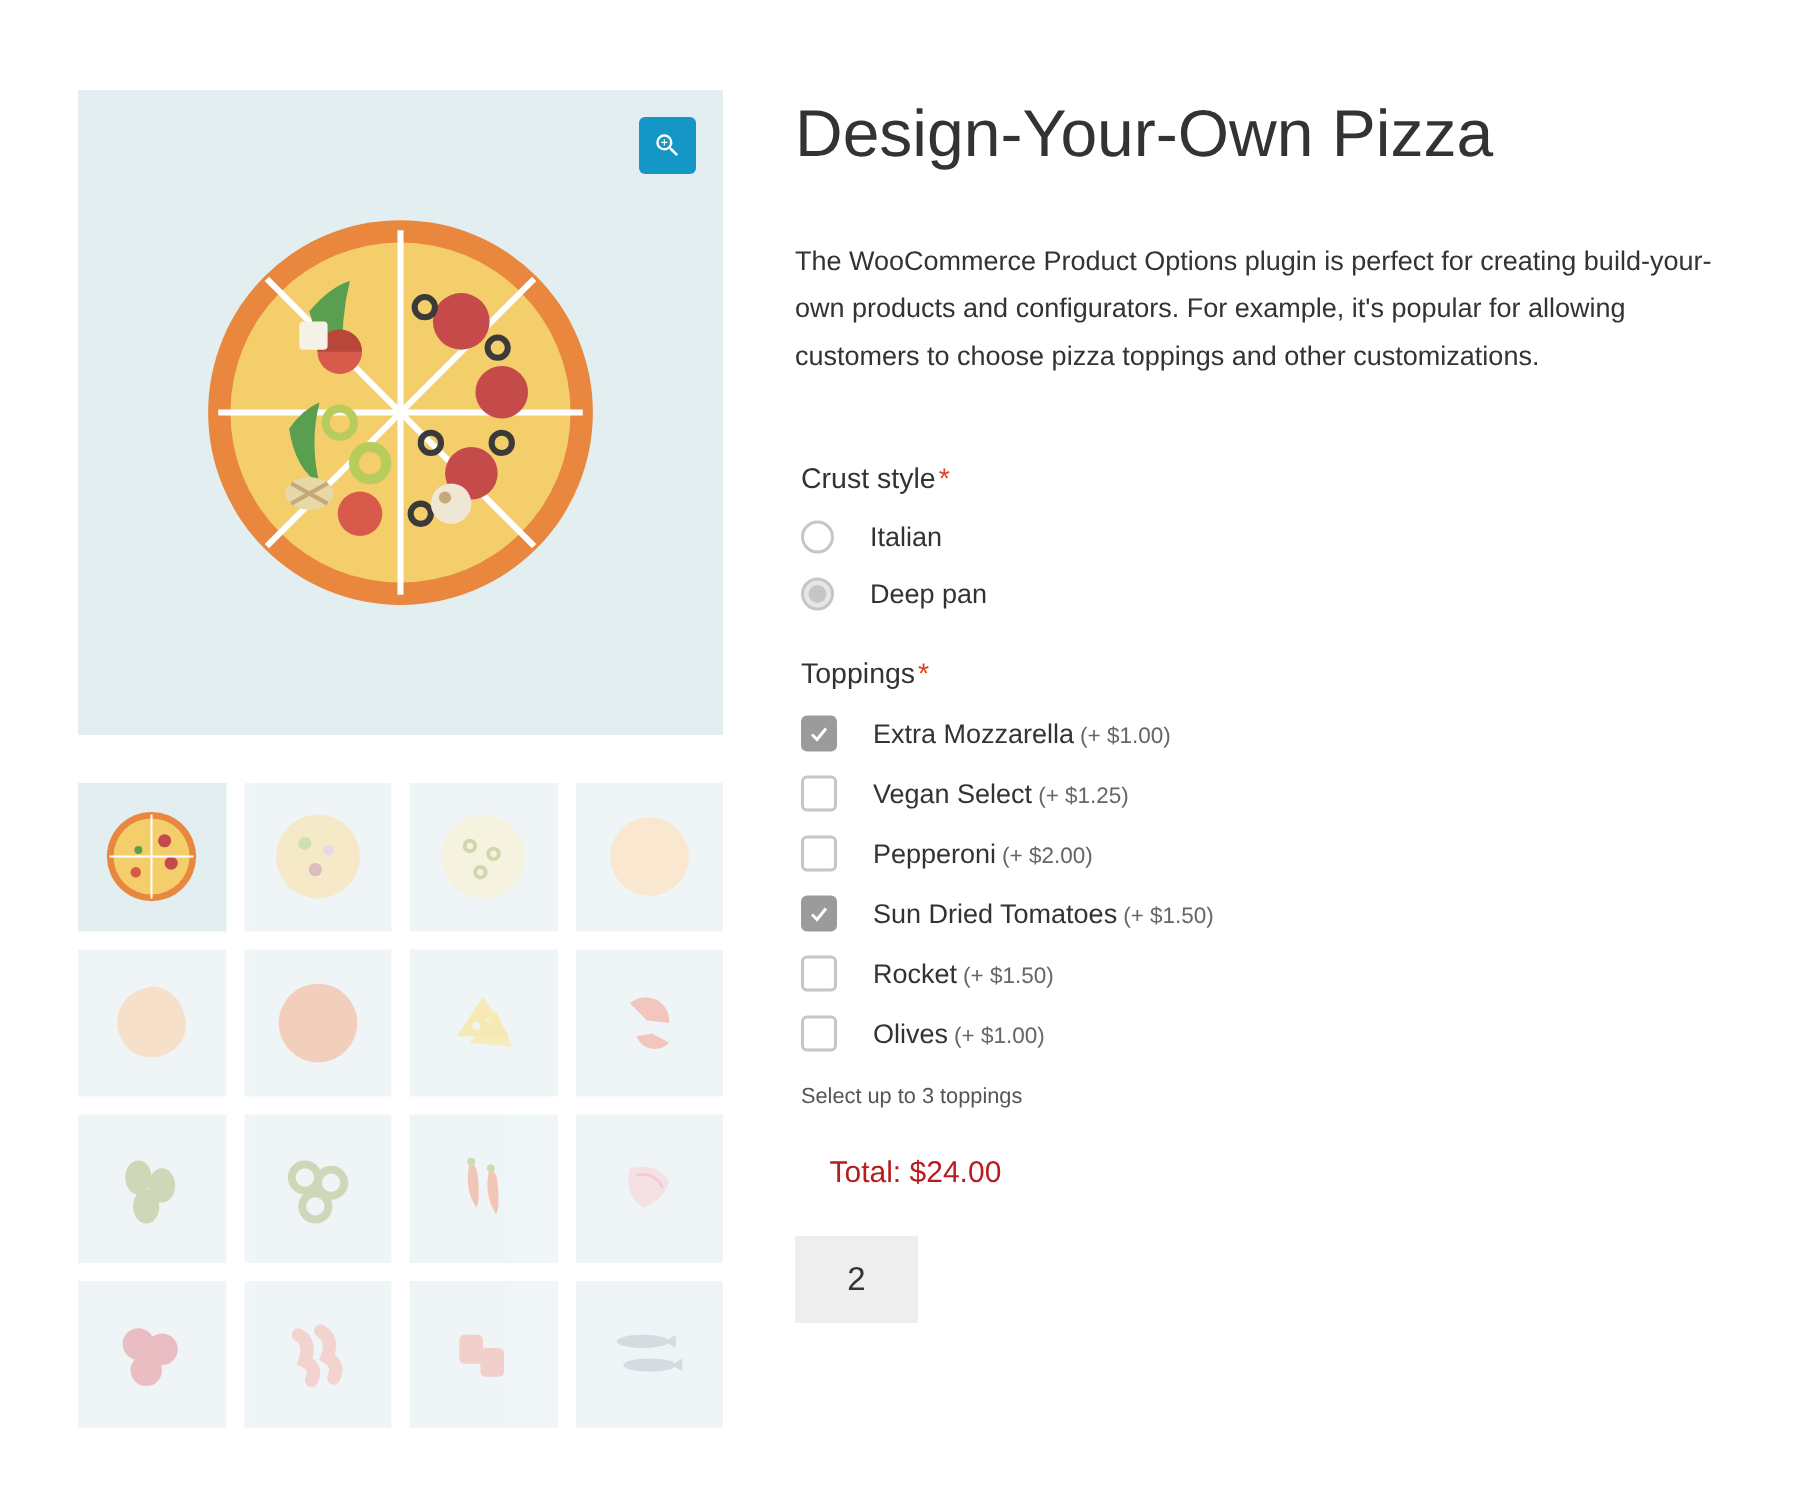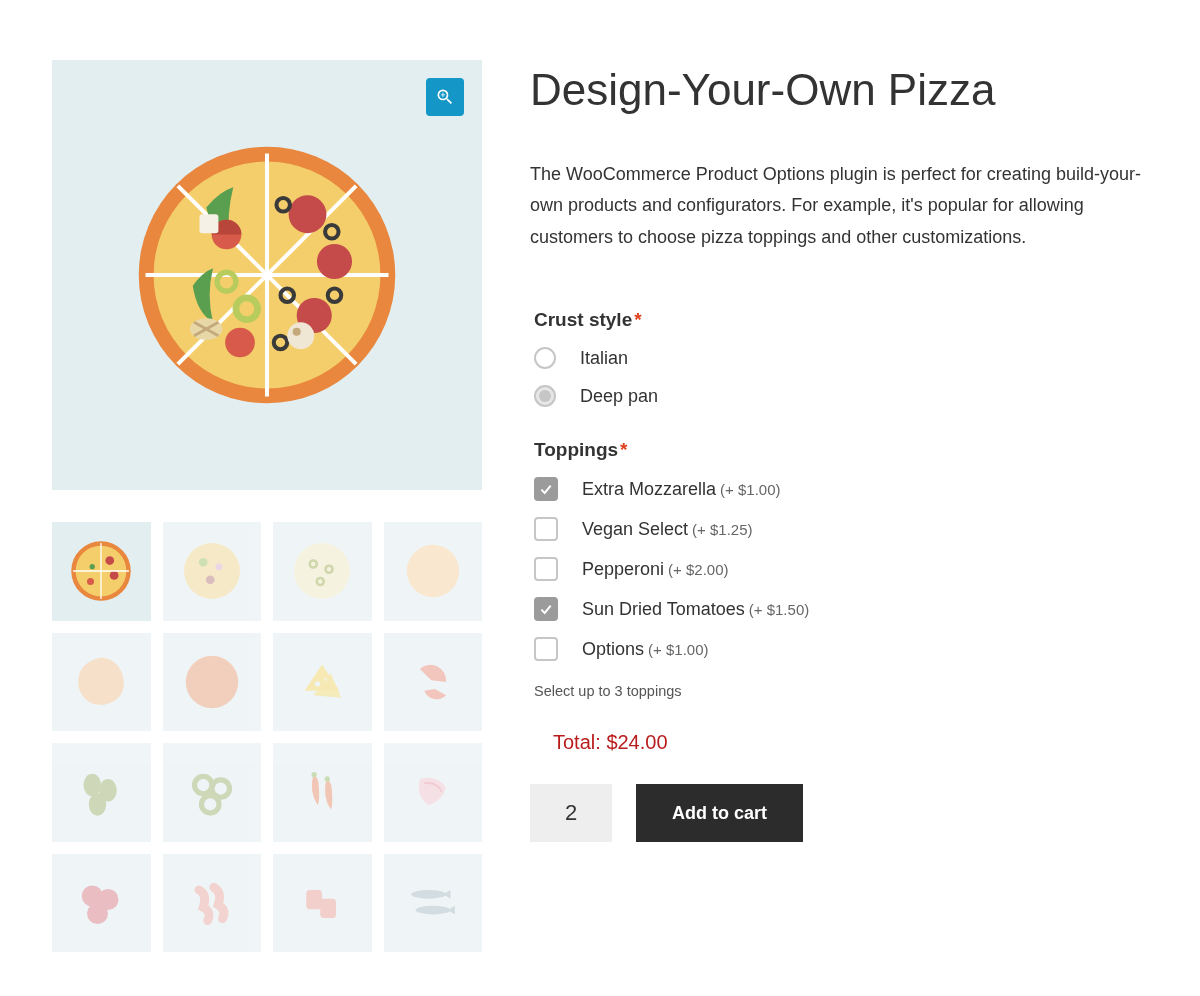--- a/index.html
+++ b/index.html
@@ -63,21 +63,21 @@
   }
   .desc {
     font-size: 18px;
     line-height: 1.75;
     color: #333;
     margin-bottom: 56px;
   }
   .opt-group { margin-bottom: 32px; }
   .opt-label {
     font-size: 19px;
-    font-weight: 700;
+    font-weight: 400;
     color: #333;
     margin-bottom: 16px;
     padding-left: 4px;
   }
   .req { color: #e2401c; margin-left: 2px; }
   .radio-row, .check-row {
     display: flex;
     align-items: center;
     gap: 24px;
     margin-bottom: 16px;
@@ -359,29 +359,32 @@
         <div class="check-row">
           <span class="checkbox checked">
               <svg viewBox="0 0 24 24">
                 <polyline points="5 13 10 18 19 7"></polyline>
               </svg>
             </span>
           <span class="opt-text"><span>Sun Dried Tomatoes</span><span class="price-suffix">(+ $1.50)</span></span>
         </div>
         <div class="check-row">
           <span class="checkbox"></span>
-          <span class="opt-text"><span>Options</span><span class="price-suffix">(+ $1.00)</span></span>
+          <span class="opt-text"><span>Rocket</span><span class="price-suffix">(+ $1.50)</span></span>
+        </div>
+        <div class="check-row">
+          <span class="checkbox"></span>
+          <span class="opt-text"><span>Olives</span><span class="price-suffix">(+ $1.00)</span></span>
         </div>
       </div>
       <div class="help-text">Select up to 3 toppings</div>
     </div>
 
     <div class="total">
       <span>Total:</span> <span>$24.00</span>
     </div>
 
     <div class="cart-row">
       <input class="qty-input" value="2" style="">
-      <button class="add-cart-btn">Add to cart</button>
     </div>
   </div>
 
 </div>
 
 </body></html>

